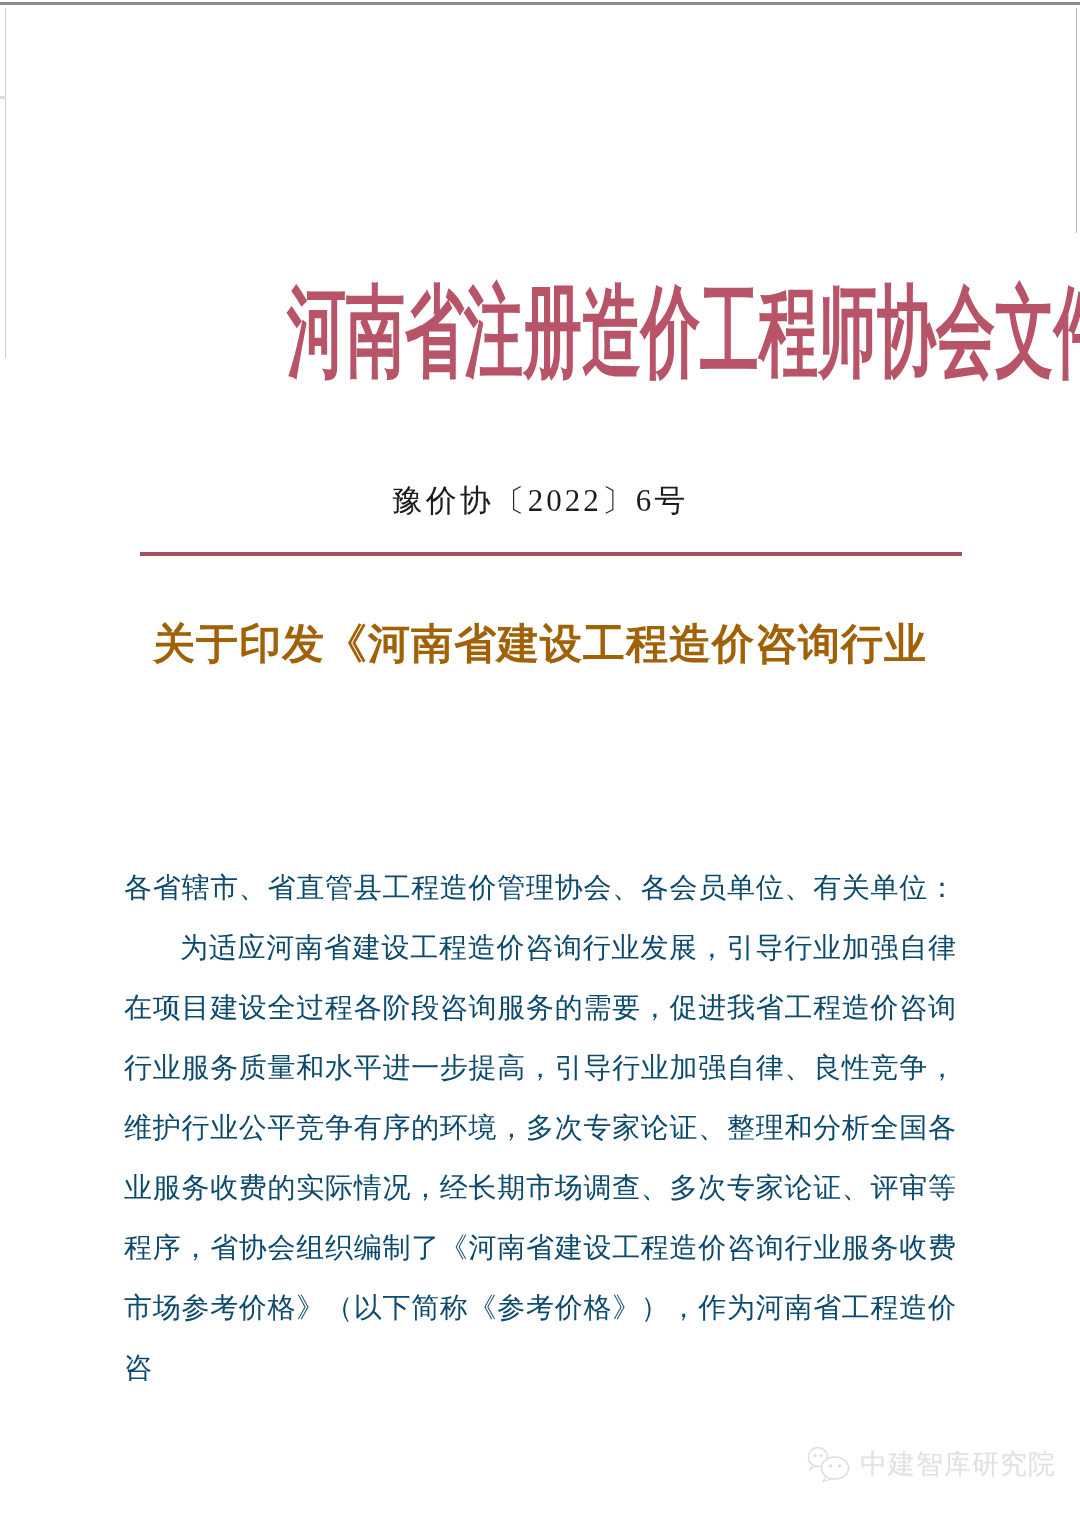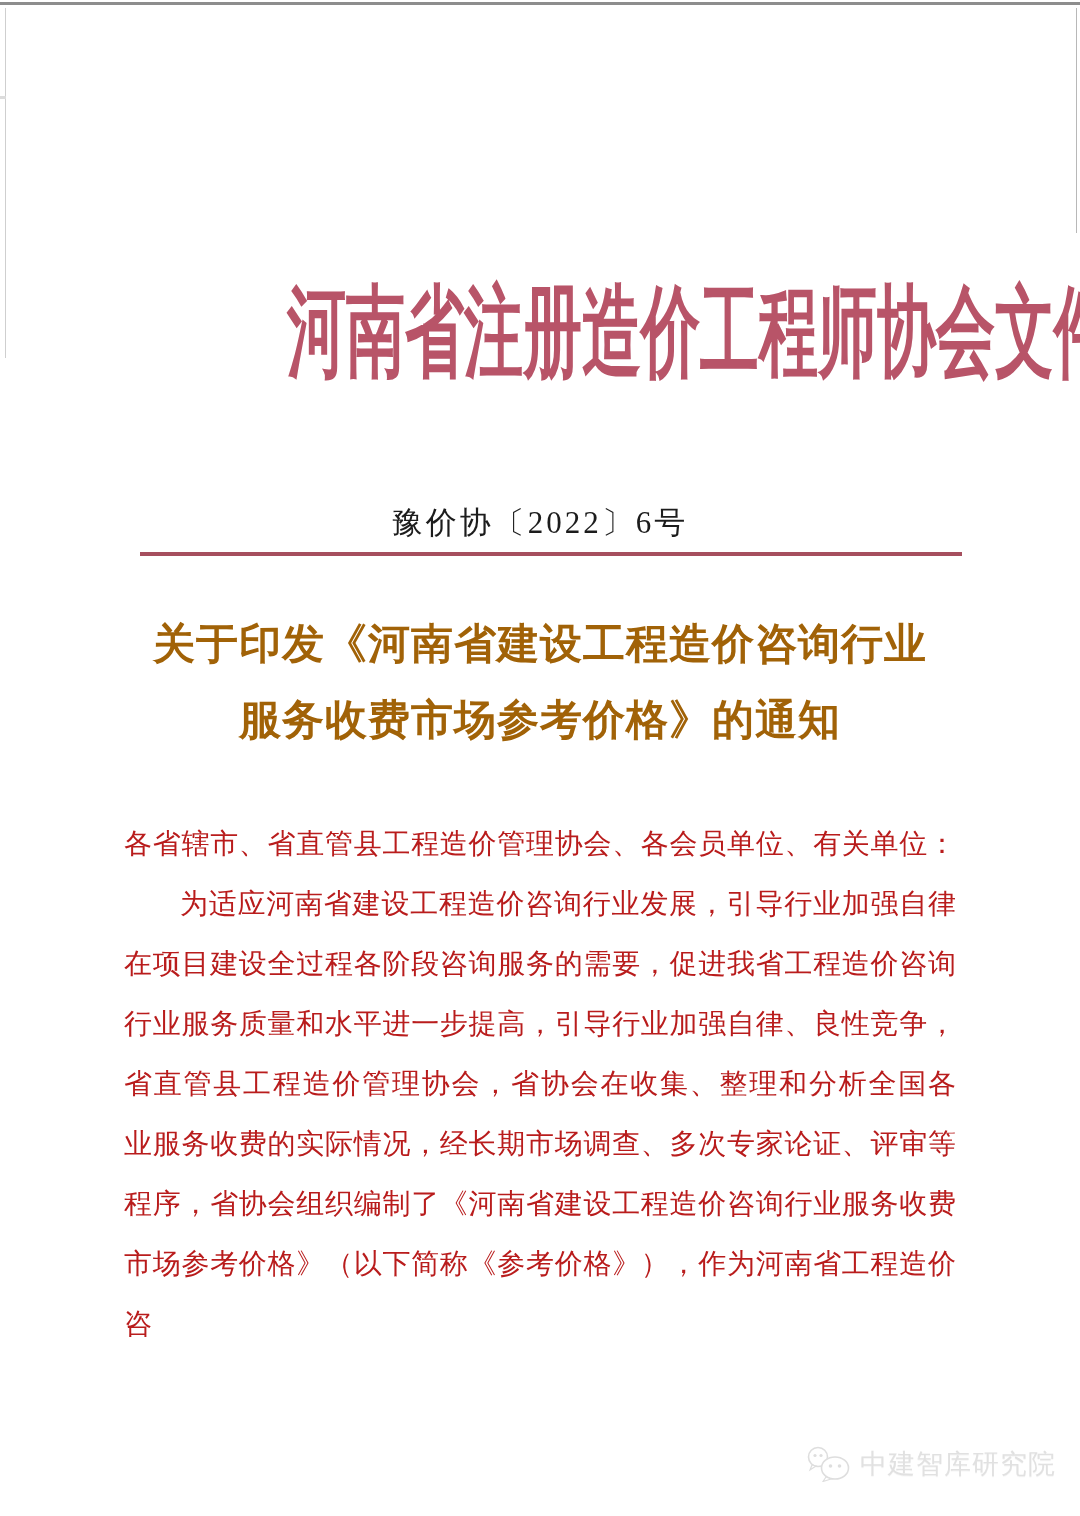--- a/index.html
+++ b/index.html
@@ -41,21 +41,21 @@
     display: inline-block;
     font-size: 100px;
     line-height: 122px;
     font-weight: bold;
     color: #b85468;
     transform: scaleX(0.59);
     transform-origin: 50% 50%;
   }
   
   .doc-number {
-    position: absolute; top: 502px; left: 0; width: 100%;
+    position: absolute; top: 480px; left: 0; width: 100%;
     text-align: center;
     font-size: 31px;
     color: #1c1c1c;
     letter-spacing: 3px;
   }
   
   .red-rule {
     position: absolute; top: 552px; left: 140px; width: 822px; height: 4px;
     background: #a64f5e;
   }
@@ -64,23 +64,23 @@
     position: absolute; top: 606px; left: 0; width: 100%;
     text-align: center;
     font-weight: bold;
     font-size: 42px;
     line-height: 76px;
     color: #a16207;
     letter-spacing: 1px;
   }
   
   .body-block {
-    position: absolute; top: 814px; left: 124px; width: 832px;
+    position: absolute; top: 858px; left: 124px; width: 832px;
     font-size: 28px;
-    color: #b91c1c;
+    color: #0c4a6e;
   }
   .body-line {
     height: 60px;
     line-height: 60px;
     text-align: justify;
     text-align-last: justify;
   }
   .body-line.indent {
     text-indent: 2em;
   }
@@ -114,29 +114,28 @@
   <div class="org-header">
     <span class="stretch">河南省注册造价工程师协会文件</span>
   </div>
 
   <div class="doc-number">豫价协〔2022〕6号</div>
 
   <div class="red-rule"></div>
 
   <div class="doc-title">
     <div>关于印发《河南省建设工程造价咨询行业</div>
-    <div>服务收费市场参考价格》的通知</div>
   </div>
 
   <div class="body-block">
     <div class="body-line">各省辖市、省直管县工程造价管理协会、各会员单位、有关单位：</div>
     <div class="body-line indent">为适应河南省建设工程造价咨询行业发展，引导行业加强自律</div>
     <div class="body-line">在项目建设全过程各阶段咨询服务的需要，促进我省工程造价咨询</div>
     <div class="body-line">行业服务质量和水平进一步提高，引导行业加强自律、良性竞争，</div>
-    <div class="body-line">省直管县工程造价管理协会，省协会在收集、整理和分析全国各</div>
+    <div class="body-line">维护行业公平竞争有序的环境，多次专家论证、整理和分析全国各</div>
     <div class="body-line">业服务收费的实际情况，经长期市场调查、多次专家论证、评审等</div>
     <div class="body-line">程序，省协会组织编制了《河南省建设工程造价咨询行业服务收费</div>
     <div class="body-line">市场参考价格》（以下简称《参考价格》），作为河南省工程造价咨</div>
   </div>
 
   <div class="watermark">
     <svg class="wm-icon" viewBox="0 0 46 36">
 
       <circle cx="12" cy="11" r="9.5" fill="#ffffff" stroke="#dedede" stroke-width="1.6"></circle>
       <path d="M6 19 L4 24 L10 20 Z" fill="#ffffff" stroke="#dedede" stroke-width="1.2"></path>

